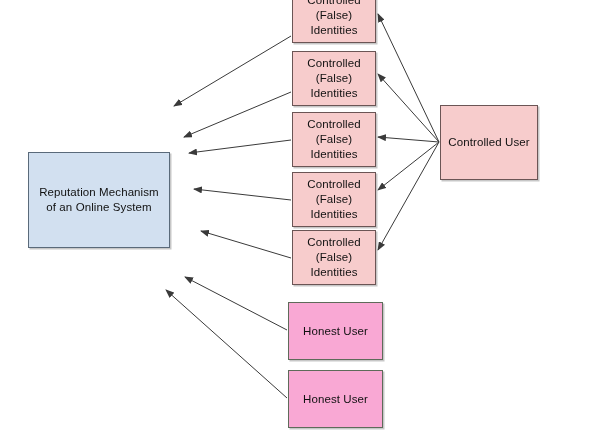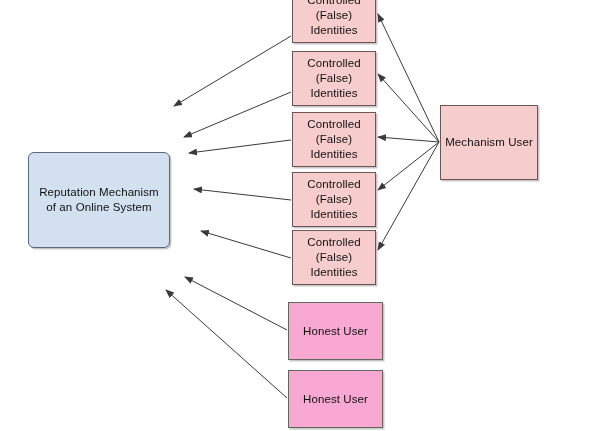--- a/index.html
+++ b/index.html
@@ -35,21 +35,20 @@
     letter-spacing: 0.1px;
     box-shadow: 1.5px 1.5px 0 rgba(130,130,130,0.45);
   }
   .node-pink {
     background: #f7cccc;
     border-color: #6b5555;
   }
   .node-blue {
     background: #d2e0f0;
     border-color: #5a6a7a;
-    border-radius: 6px;
   }
   .node-green {
     background: #f9a8d4;
     border-color: #5f6b5a;
   }
   .node-label {
     display: block;
     padding: 0 4px;
     white-space: pre-line;
   }
@@ -106,21 +105,21 @@
         <line x1="439" y1="142" x2="378" y2="250" class="edge-line" marker-end="url(#arrowhead)"></line>
       </g>
   </svg>
 
   <div class="node node-blue" id="node-reputation-system" style="left: 28px; top: 152px; width: 142px; height: 96px;">
     <span class="node-label">Reputation Mechanism
 of an Online System</span>
   </div>
 
   <div class="node node-pink" id="node-malicious-user" style="left: 440px; top: 105px; width: 98px; height: 75px;">
-    <span class="node-label">Mechanism User</span>
+    <span class="node-label">Controlled User</span>
   </div>
 
   <div id="identity-nodes">
       <div class="node node-pink" style="left: 292px; top: -12px; width: 84px; height: 55px;">
         <span class="node-label">Controlled
 (False)
 Identities</span>
       </div>
       <div class="node node-pink" style="left: 292px; top: 51px; width: 84px; height: 55px;">
         <span class="node-label">Controlled

